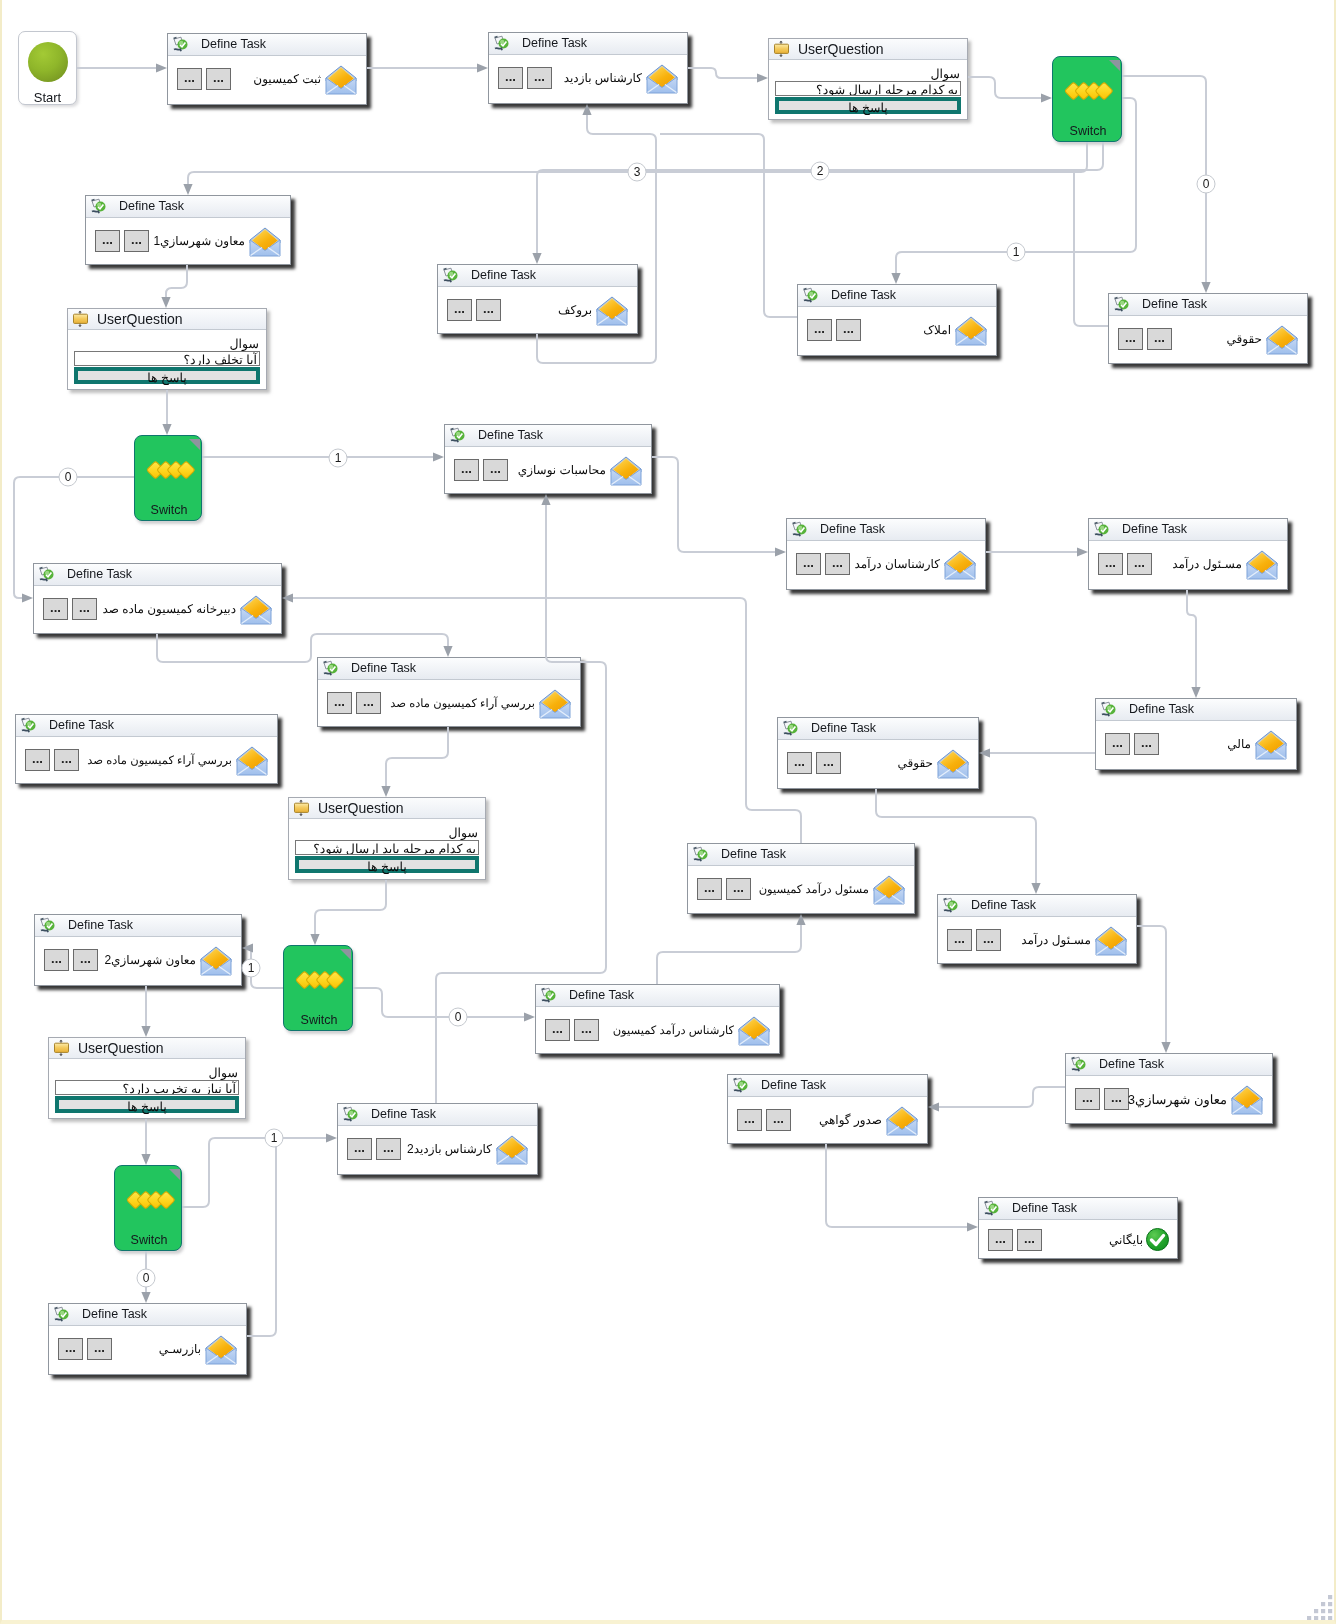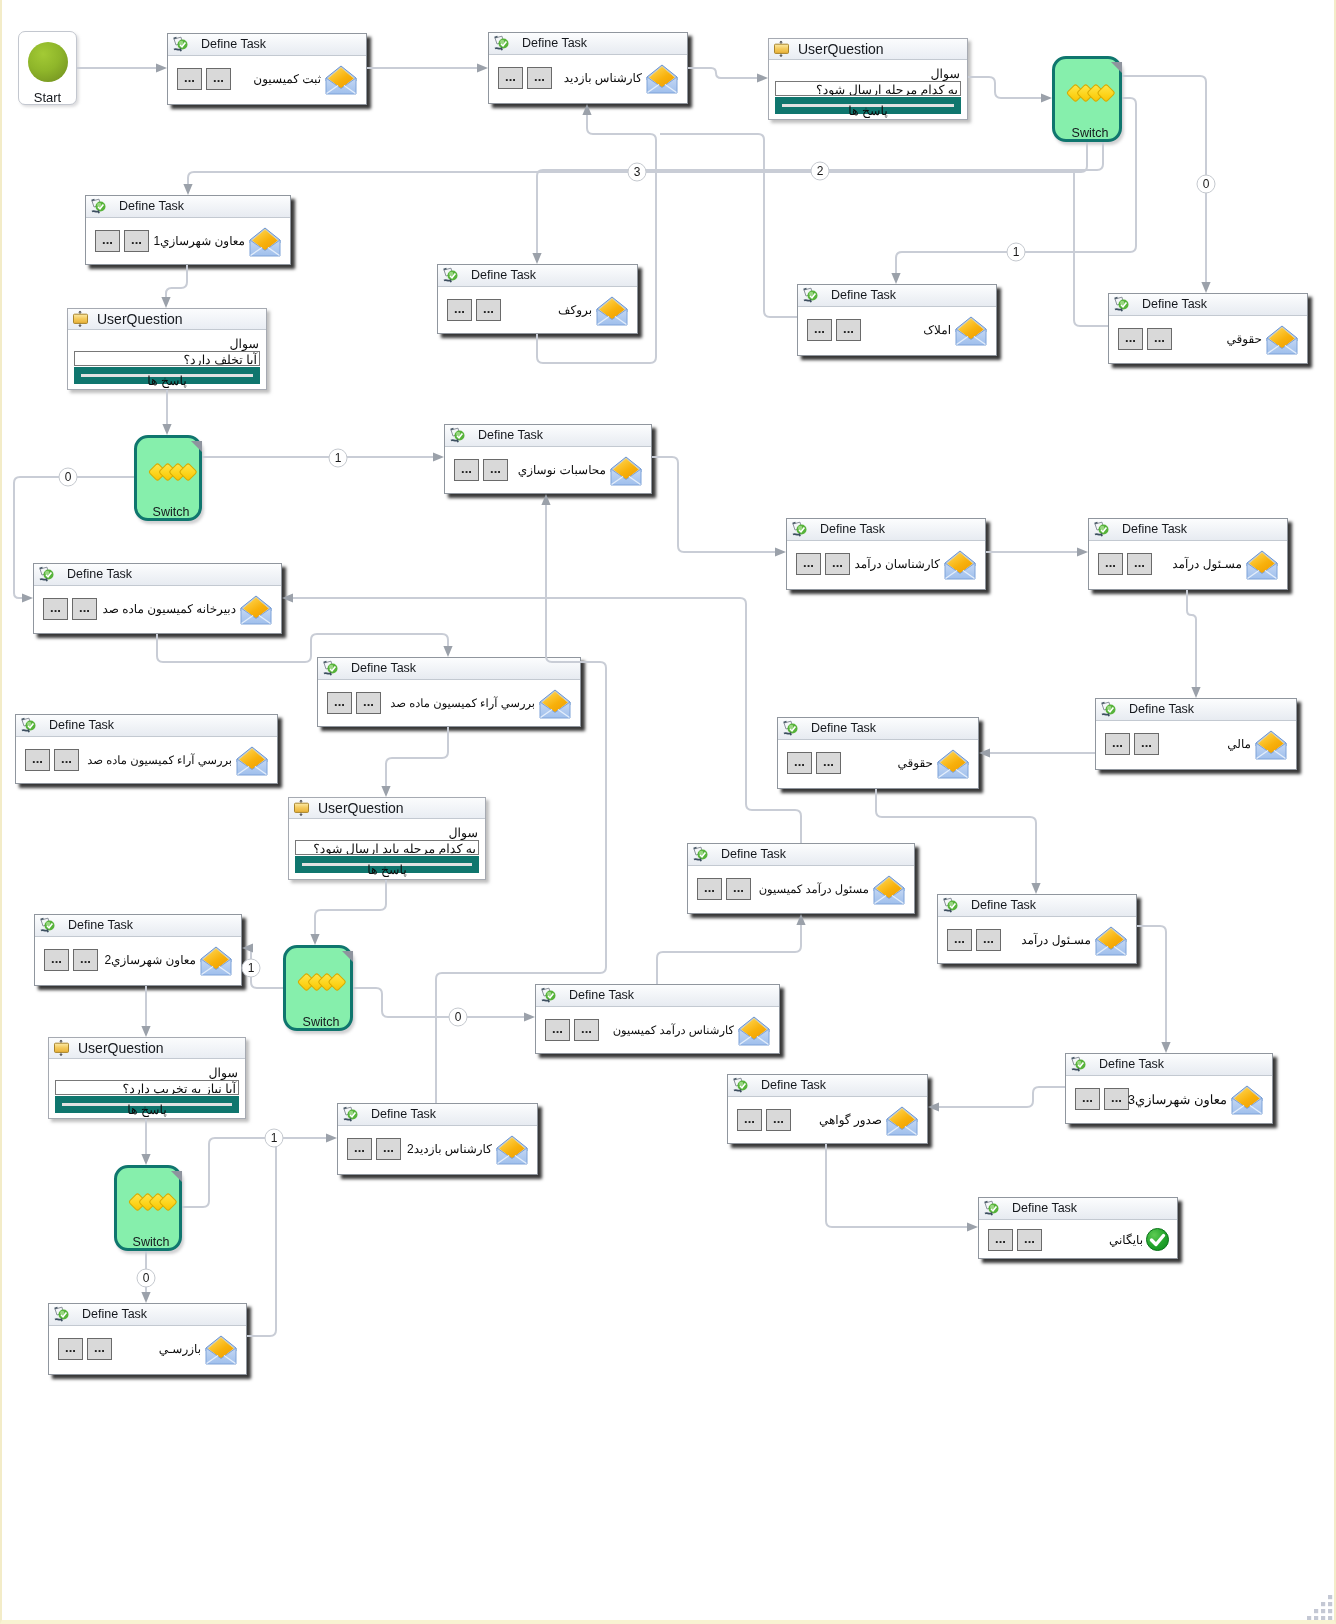--- a/index.html
+++ b/index.html
@@ -21,23 +21,23 @@
 .lbl {position:absolute;height:17px;line-height:17px;font-size:12px;color:#0c0c0c;white-space:nowrap}
 .ric {position:absolute;right:8px}
 .uq {background:#fff;border:1px solid #a6aab2;box-shadow:3px 3px 3px rgba(130,130,130,.5);}
 .uq .hd {position:absolute;left:0;top:0;right:0;height:20px;background:linear-gradient(#fbfcfd,#e9edf3);
   border-bottom:1px solid #c3c9d1;}
 .uq .hd svg {position:absolute;left:4px;top:1px}
 .uq .hd span {position:absolute;left:29px;top:0;line-height:20px;font-size:14px;color:#15181d}
 .soal {position:absolute;right:7px;top:27px;font-size:12.5px;color:#0c0c0c}
 .inp {position:absolute;left:6px;right:6px;top:42px;height:15px;background:#fff;border:1px solid #787878;
   font-size:12.5px;line-height:14px;padding:1px 2px;white-space:nowrap;overflow:hidden;box-sizing:border-box;color:#0c0c0c}
-.pbtn {position:absolute;left:6px;right:6px;top:58px;height:17px;background:#e2e2e2;border:7px solid #0f766e;
+.pbtn {position:absolute;left:6px;right:6px;top:58px;height:17px;background:#e2e2e2;border:4px solid #0f766e;
   font-size:12.5px;line-height:15px;text-align:center;box-sizing:border-box;color:#0c0c0c}
-.sw {background:#86efac;border:3px solid #0f766e;border-radius:14px;box-shadow:2px 3px 3px rgba(150,150,155,.45)}
+.sw {background:#22c55e;border:1px solid #0f766e;border-radius:8px;box-shadow:2px 3px 3px rgba(150,150,155,.45)}
 .st {background:#fff;border:1px solid #c3c7cf;border-radius:7px;box-shadow:2px 2px 3px rgba(170,170,175,.4)}
 .ball {position:absolute;left:9px;top:10px;width:40px;height:40px;border-radius:50%;
   background:radial-gradient(circle at 38% 30%,#a3ca35,#8fb62a 45%,#6d8a1e 100%);}
 .stt {position:absolute;left:0;right:0;top:58px;text-align:center;font-size:13px;color:#15181d}
 </style></head>
 <body>
 <div id="page">
 <div class="nd st" style="left:18px;top:31px;width:59px;height:74px">
       <div class="ball"></div>
       <div class="stt">Start</div>

